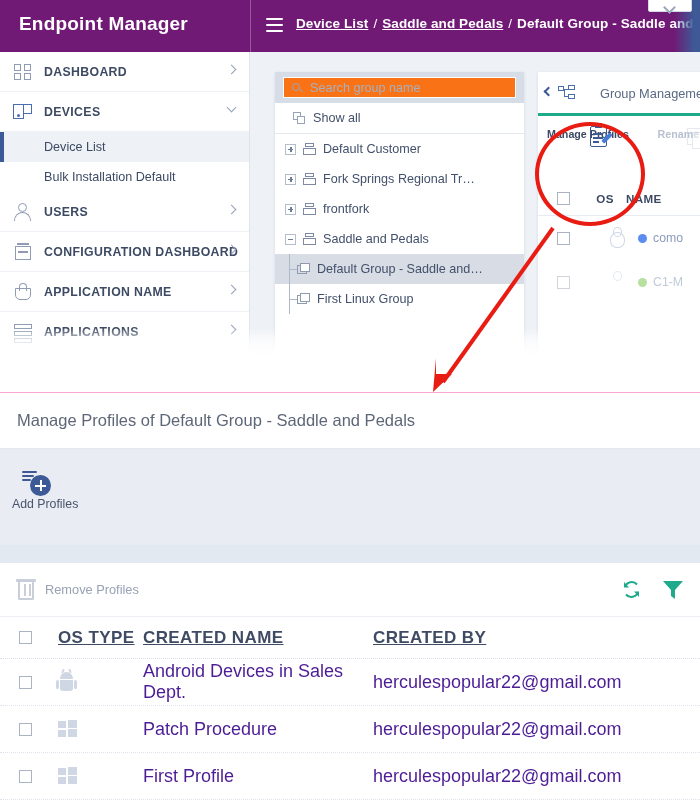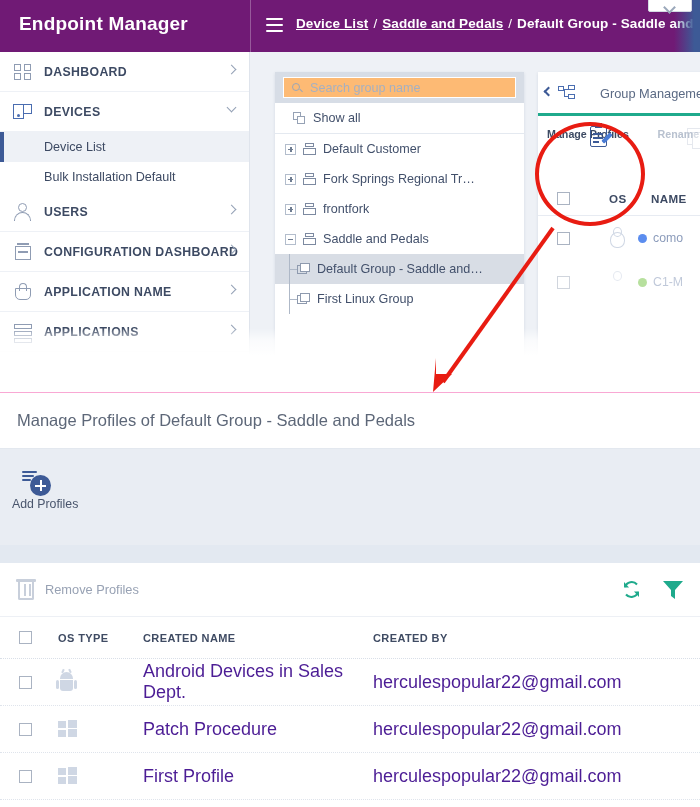--- a/index.html
+++ b/index.html
@@ -112,21 +112,21 @@
   .ic-apps i:nth-child(2){ top: 9px; }
   .ic-apps i:nth-child(3){ top: 16px; }
 
   
   .tree {
     position: absolute; left: 275px; top: 72px; width: 249px; height: 300px;
     background: #ffffff; box-shadow: 0 1px 3px rgba(40,60,100,.12);
   }
   .tree-search-wrap { height: 31px; background: #d7dde6; padding: 5px 8px; }
   .tree-search {
-    position: relative; height: 21px; background: #fdba74; border: 1px solid #fff;
+    position: relative; height: 21px; background: #f97316; border: 1px solid #fff;
     display: flex; align-items: center; padding-left: 26px;
   }
   .mag {
     position: absolute; left: 8px; top: 5px; width: 8px; height: 8px;
     border: 1.4px solid #9aa6b8; border-radius: 50%;
   }
   .mag:after { content: ""; position: absolute; left: 6px; top: 6px; width: 4px; height: 1.4px; background: #9aa6b8; transform: rotate(45deg); }
   .tree-search input {
     border: 0; outline: 0; font-size: 12.6px; color: #3d4a63; width: 100%;
     font-family: "Liberation Sans", sans-serif; background: transparent;
@@ -205,21 +205,21 @@
   .ic-rn .b { position: absolute; left: 8px; top: 8px; width: 14px; height: 17px; border: 1.7px solid #c7cedb; background: #fff; }
   .rhead {
     height: 34px; display: flex; align-items: center; font-size: 11.6px;
     font-weight: bold; color: #3d4a63; letter-spacing: .4px;
     border-bottom: 1px solid #e7ebf2;
   }
   .cb {
     width: 13px; height: 13px; border: 1.3px solid #aab3c2; background: #fff; flex: 0 0 13px;
   }
   .rhead .cb { margin-left: 19px; }
-  .rhead .c-os { margin-left: 39px; width: 42px; }
+  .rhead .c-os { margin-left: 14px; width: 42px; text-align: center; }
   .drow { height: 44px; display: flex; align-items: center; font-size: 12.3px; color: #7d8ba3; }
   .drow .cb { margin-left: 19px; }
   .os-slot { width: 42px; margin-left: 26px; display: flex; justify-content: center; }
   .dot { width: 9px; height: 9px; border-radius: 50%; margin-right: 6px; flex: 0 0 9px; }
   .dname { color: #8c9cbb; white-space: nowrap; }
   .tux { width: 19px; height: 22px; position: relative; }
   .tux .body { position: absolute; left: 2px; top: 5px; width: 15px; height: 16px; border: 1.4px solid #cfd7e4; border-radius: 50% 50% 45% 45%; }
   .tux .head { position: absolute; left: 5px; top: 0; width: 9px; height: 10px; border: 1.4px solid #cfd7e4; border-radius: 50%; background: #fff; }
   .winico { width: 19px; height: 18px; position: relative; }
   .winico i { position: absolute; background: #cfd7e4; }
@@ -280,21 +280,21 @@
   .ic-trash .lid { position: absolute; left: 0; top: 2px; width: 20px; height: 3px; background: #c8cfdb; border-radius: 1px; }
   .ic-trash .can { position: absolute; left: 2px; top: 5px; width: 16px; height: 18px; border: 2px solid #c8cfdb; border-top: none; border-radius: 0 0 2px 2px; }
   .ic-trash .can:before { content:""; position:absolute; left:4px; top:2px; width:2px; height:12px; background:#c8cfdb; }
   .ic-trash .can:after  { content:""; position:absolute; left:9px; top:2px; width:2px; height:12px; background:#c8cfdb; }
   .rm-lbl { font-size: 12.8px; color: #98a2b4; }
   .ic-refresh { position: absolute; right: 58px; top: 16px; width: 21px; height: 21px; }
   .ic-refresh svg { display: block; }
   .ic-filter { position: absolute; right: 16px; top: 16px; width: 22px; height: 21px; }
 
   .thead { height: 42px; display: flex; align-items: center; border-bottom: 1px dotted #d9dfe8; }
-  .thead .lbl { font-size: 11px; font-weight: bold; color: #3f4b63; letter-spacing: .4px; }
+  .thead .lbl { font-size: 17px; font-weight: bold; color: #3f4b63; letter-spacing: .4px; text-decoration: underline; }
   .c1 { width: 58px; display: flex; justify-content: flex-start; padding-left: 19px; }
   .c2 { width: 85px; }
   .c3 { width: 230px; }
   .c4 { flex: 1; }
   .trow { height: 47px; display: flex; align-items: center; border-bottom: 1px dotted #dfe4ec; }
   .trow .c3, .trow .c4 { font-size: 18px; color: #4c1d95; }
   .trow .c2 { display: flex; }
   .andro { width: 17px; height: 20px; position: relative; }
   .andro .hd { position: absolute; left: 2px; top: 0; width: 13px; height: 7px; background: #cfd7e4; border-radius: 7px 7px 0 0; }
   .andro .bd { position: absolute; left: 2px; top: 8px; width: 13px; height: 11px; background: #cfd7e4; border-radius: 0 0 3px 3px; }

